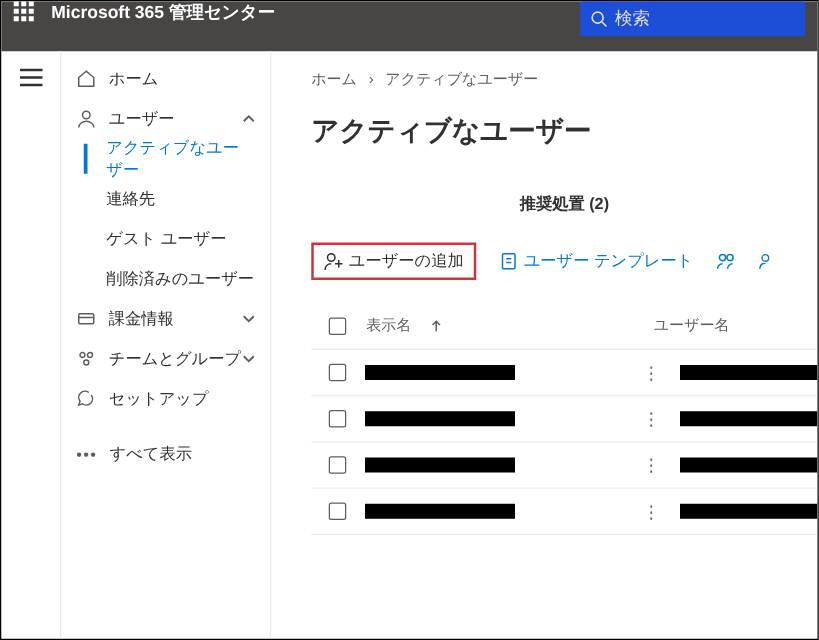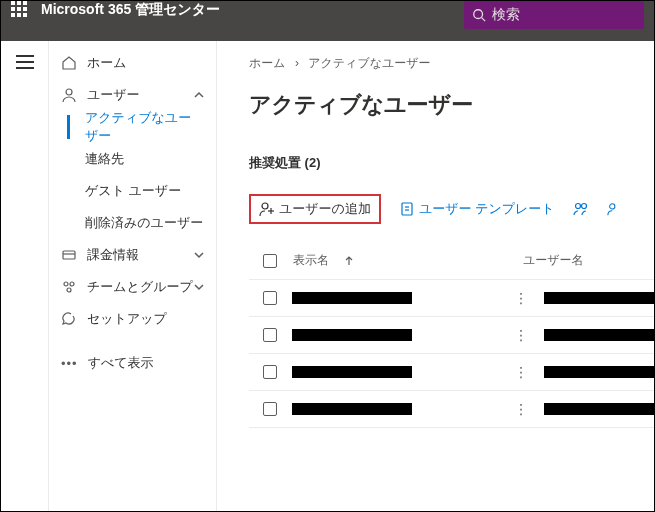--- a/index.html
+++ b/index.html
@@ -1,39 +1,39 @@
 <!DOCTYPE html>
 <html><head>
 <meta charset="utf-8">
 <style>
   * { box-sizing: border-box; margin: 0; padding: 0; }
   body { font-family: "Segoe UI", "Meiryo", sans-serif; font-size: 14px; color: #323130; background: #fff; width: 655px; height: 512px; overflow: hidden; border: 1px solid #000; }
   .topbar { background: #484644; color: #fff; height: 40px; display: flex; padding: 0 10px; }
   .waffle { width: 16px; height: 16px; display: grid; grid-template-columns: repeat(3,4px); grid-template-rows: repeat(3,4px); gap: 2px; margin-right: 14px; }
   .waffle span { background: #fff; width: 4px; height: 4px; }
   .app-title { font-weight: 600; font-size: 14px; flex: 1; }
-  .searchbox { background: #701a75; height: 28px; width: 180px; display: flex; align-items: center; padding: 0 8px; border-radius: 2px; color: #e1dfdd; }
+  .searchbox { background: #1d4ed8; height: 28px; width: 180px; display: flex; align-items: center; padding: 0 8px; border-radius: 2px; color: #e1dfdd; }
   .searchbox svg { margin-right: 6px; }
   .shell { display: flex; height: calc(512px - 40px); }
   .hamburger-col { width: 48px; border-right: 1px solid #edebe9; display: flex; flex-direction: column; align-items: center; padding-top: 14px; }
   .hamburger { width: 18px; height: 14px; display: flex; flex-direction: column; justify-content: space-between; }
   .hamburger span { height: 2px; background: #323130; }
   .sidebar { width: 168px; border-right: 1px solid #edebe9; padding-top: 6px; font-size: 13px; }
   .nav-item { display: flex; align-items: center; height: 32px; padding: 0 12px; cursor: pointer; position: relative; }
   .nav-item.sub { padding-left: 36px; font-size: 13px; }
   .nav-item.active { color: #0078d4; }
   .nav-item.active::before { content:""; position:absolute; left:18px; top:4px; bottom:4px; width:3px; background:#0078d4; }
   .nav-icon { width: 16px; height: 16px; margin-right: 10px; display: flex; align-items: center; justify-content: center; color: #605e5c; }
   .chev { margin-left: auto; color: #605e5c; }
   .ellipsis { color: #605e5c; margin-right: 10px; letter-spacing: 1px; }
   .main { flex: 1; padding: 14px 0 0 32px; overflow: hidden; }
   .breadcrumb { font-size: 12px; color: #605e5c; margin-bottom: 18px; }
   .breadcrumb .sep { margin: 0 6px; }
   h1 { font-size: 22px; font-weight: 700; margin-bottom: 34px; }
-  .recommended { font-size: 13px; font-weight: 600; margin-bottom: 22px; }
+  .recommended { font-size: 13px; font-weight: 600; margin-bottom: 22px; text-align: center; }
   .toolbar { display: flex; gap: 18px; align-items: center; margin-bottom: 18px; font-size: 13px; }
   .tool { display: flex; align-items: center; gap: 4px; color: #0078d4; cursor: pointer; }
   .tool.highlight { border: 2px solid #d13438; padding: 4px 8px; color: #323130; }
   .tool.highlight svg { color: #323130; }
   .table-head { display: flex; align-items: center; padding: 10px 0 10px 14px; font-size: 12px; color: #605e5c; border-bottom: 1px solid #edebe9; }
   .col-cb { width: 30px; }
   .col-name { width: 230px; display:flex; align-items:center; gap:16px;}
   .col-user { flex: 1; }
   .row { display: flex; align-items: center; padding: 10px 0 10px 14px; border-bottom: 1px solid #edebe9; }
   .blackbar { height: 12px; background: #000; }

